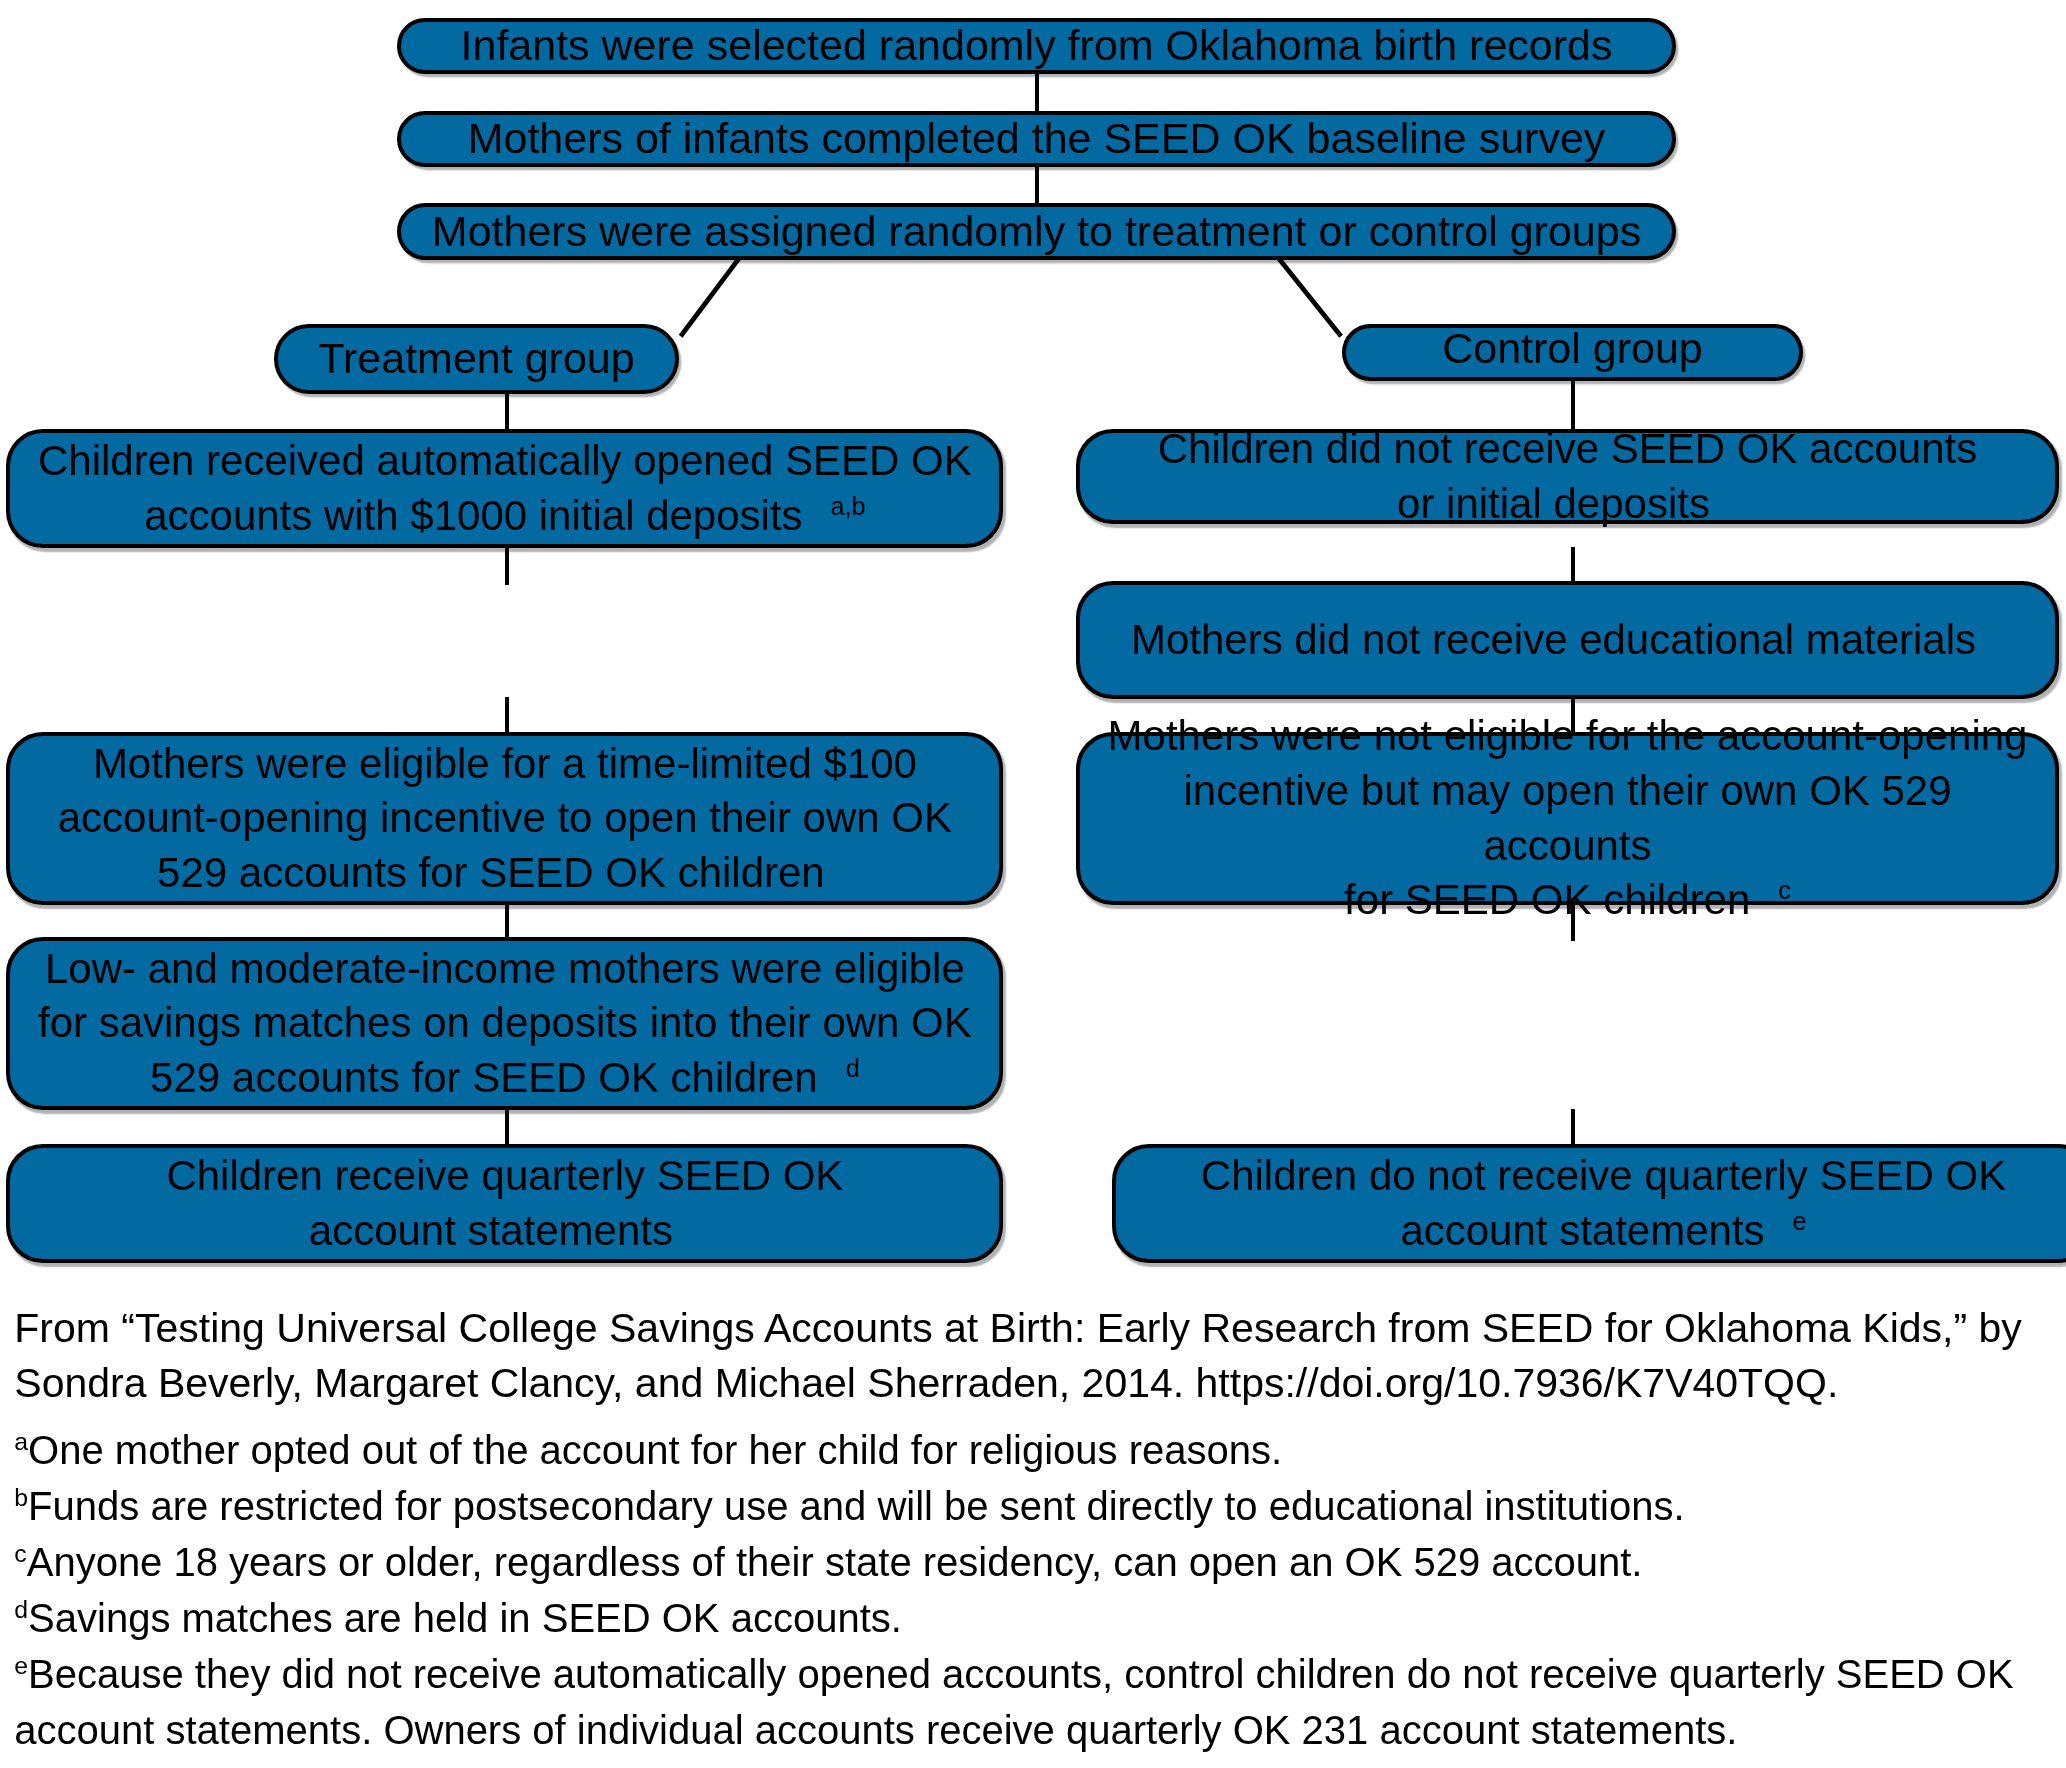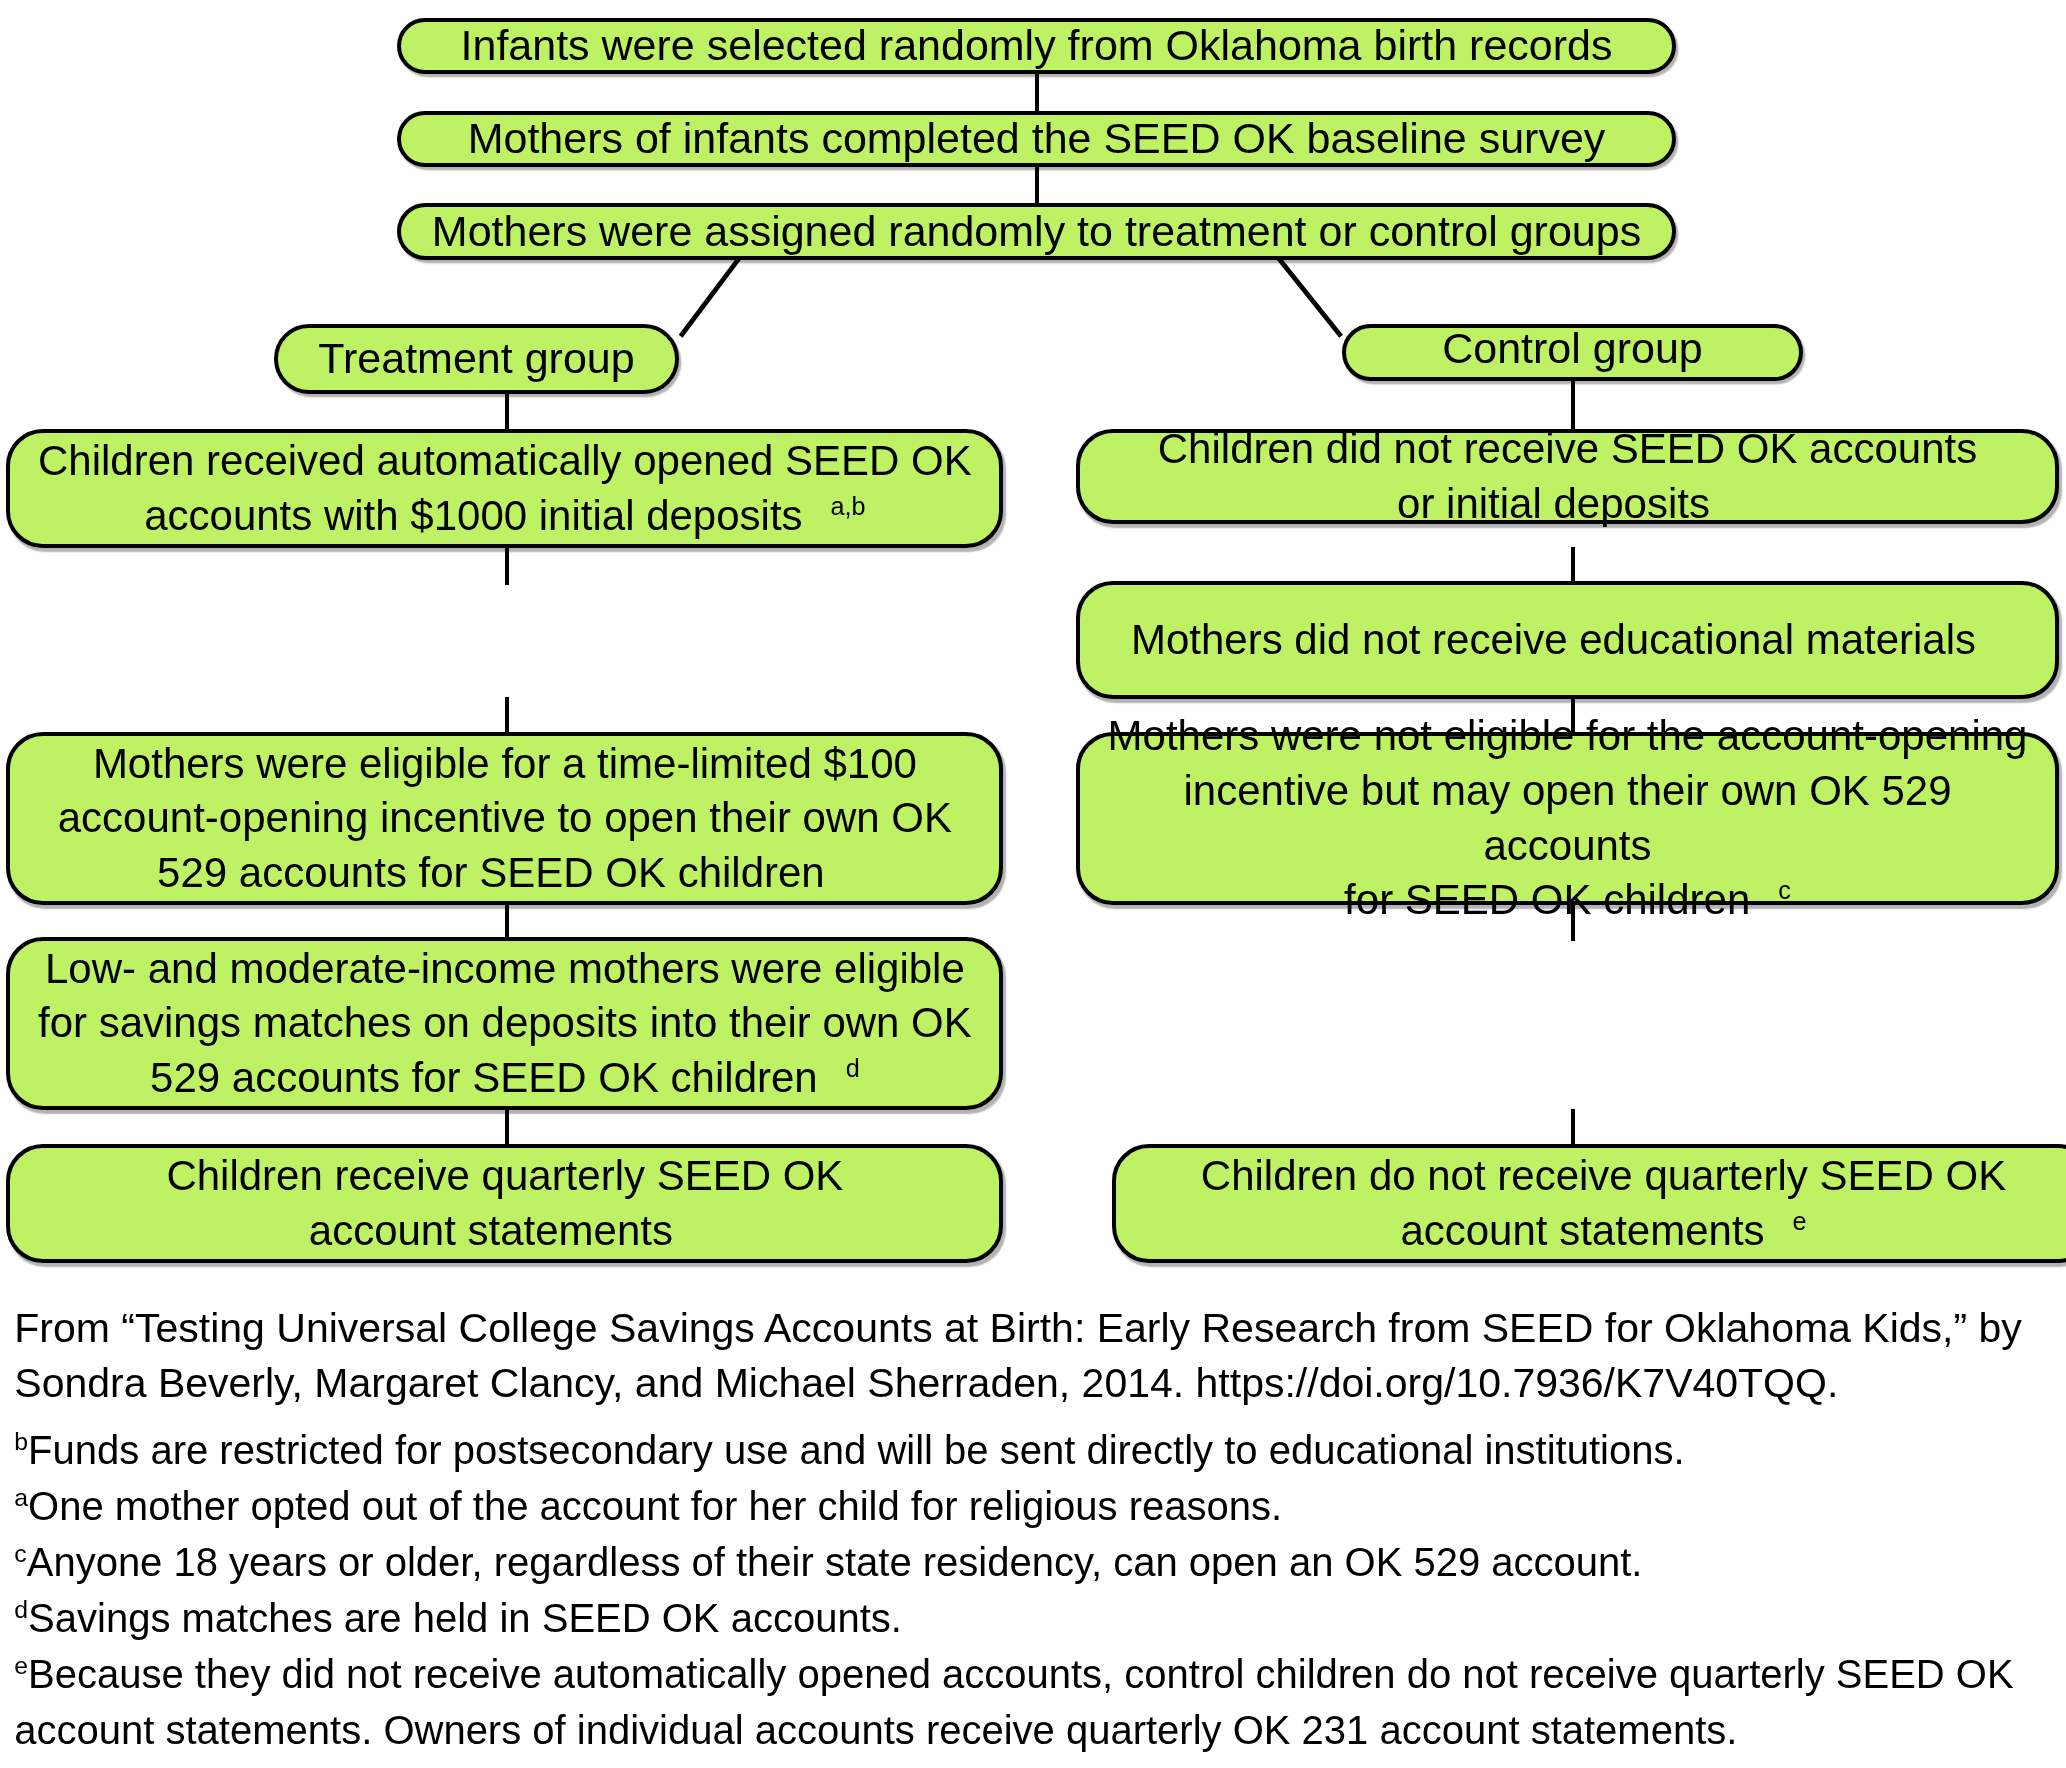--- a/index.html
+++ b/index.html
@@ -19,21 +19,21 @@
     position: relative;
     width: 2066px;
     height: 1768px;
     overflow: hidden;
   }
 
   
   .node {
     position: absolute;
     box-sizing: border-box;
-    background: #bef264;
+    background: #0369a1;
     border: 4px solid #000000;
     display: flex;
     align-items: center;
     justify-content: center;
     text-align: center;
     line-height: 1.30;
     box-shadow: 2.4px 3.2px 1.6px rgba(0,0,0,0.30);
     z-index: 3;
   }
   .node .txt {
@@ -186,21 +186,21 @@
   <div class="vline" style="left:1571px; top:1109px; height:38px;"></div>
 
   <div class="node card f-body" style="left:1112px; top:1144px; width:983px; height:119px;">
     <span class="txt"><span>Children do not receive quarterly SEED OK
 account statements</span><sup>e</sup></span>
   </div>
 
   <div class="caption" style="top:1301px;">From “Testing Universal College Savings Accounts at Birth: Early Research from SEED for Oklahoma Kids,” by Sondra Beverly, Margaret Clancy, and Michael Sherraden, 2014. https://doi.org/10.7936/K7V40TQQ.</div>
 
   <div class="footnotes" style="top:1422px;">
+    <div class="fnline"><span class="fnmark">a</span><span>One mother opted out of the account for her child for religious reasons.</span></div>
     <div class="fnline"><span class="fnmark">b</span><span>Funds are restricted for postsecondary use and will be sent directly to educational institutions.</span></div>
-    <div class="fnline"><span class="fnmark">a</span><span>One mother opted out of the account for her child for religious reasons.</span></div>
     <div class="fnline"><span class="fnmark">c</span><span>Anyone 18 years or older, regardless of their state residency, can open an OK 529 account.</span></div>
     <div class="fnline"><span class="fnmark">d</span><span>Savings matches are held in SEED OK accounts.</span></div>
     <div class="fnline"><span class="fnmark">e</span><span>Because they did not receive automatically opened accounts, control children do not receive quarterly SEED OK account statements. Owners of individual accounts receive quarterly OK 231 account statements.</span></div>
   </div>
 
 </div>
 
 
 </body></html>

